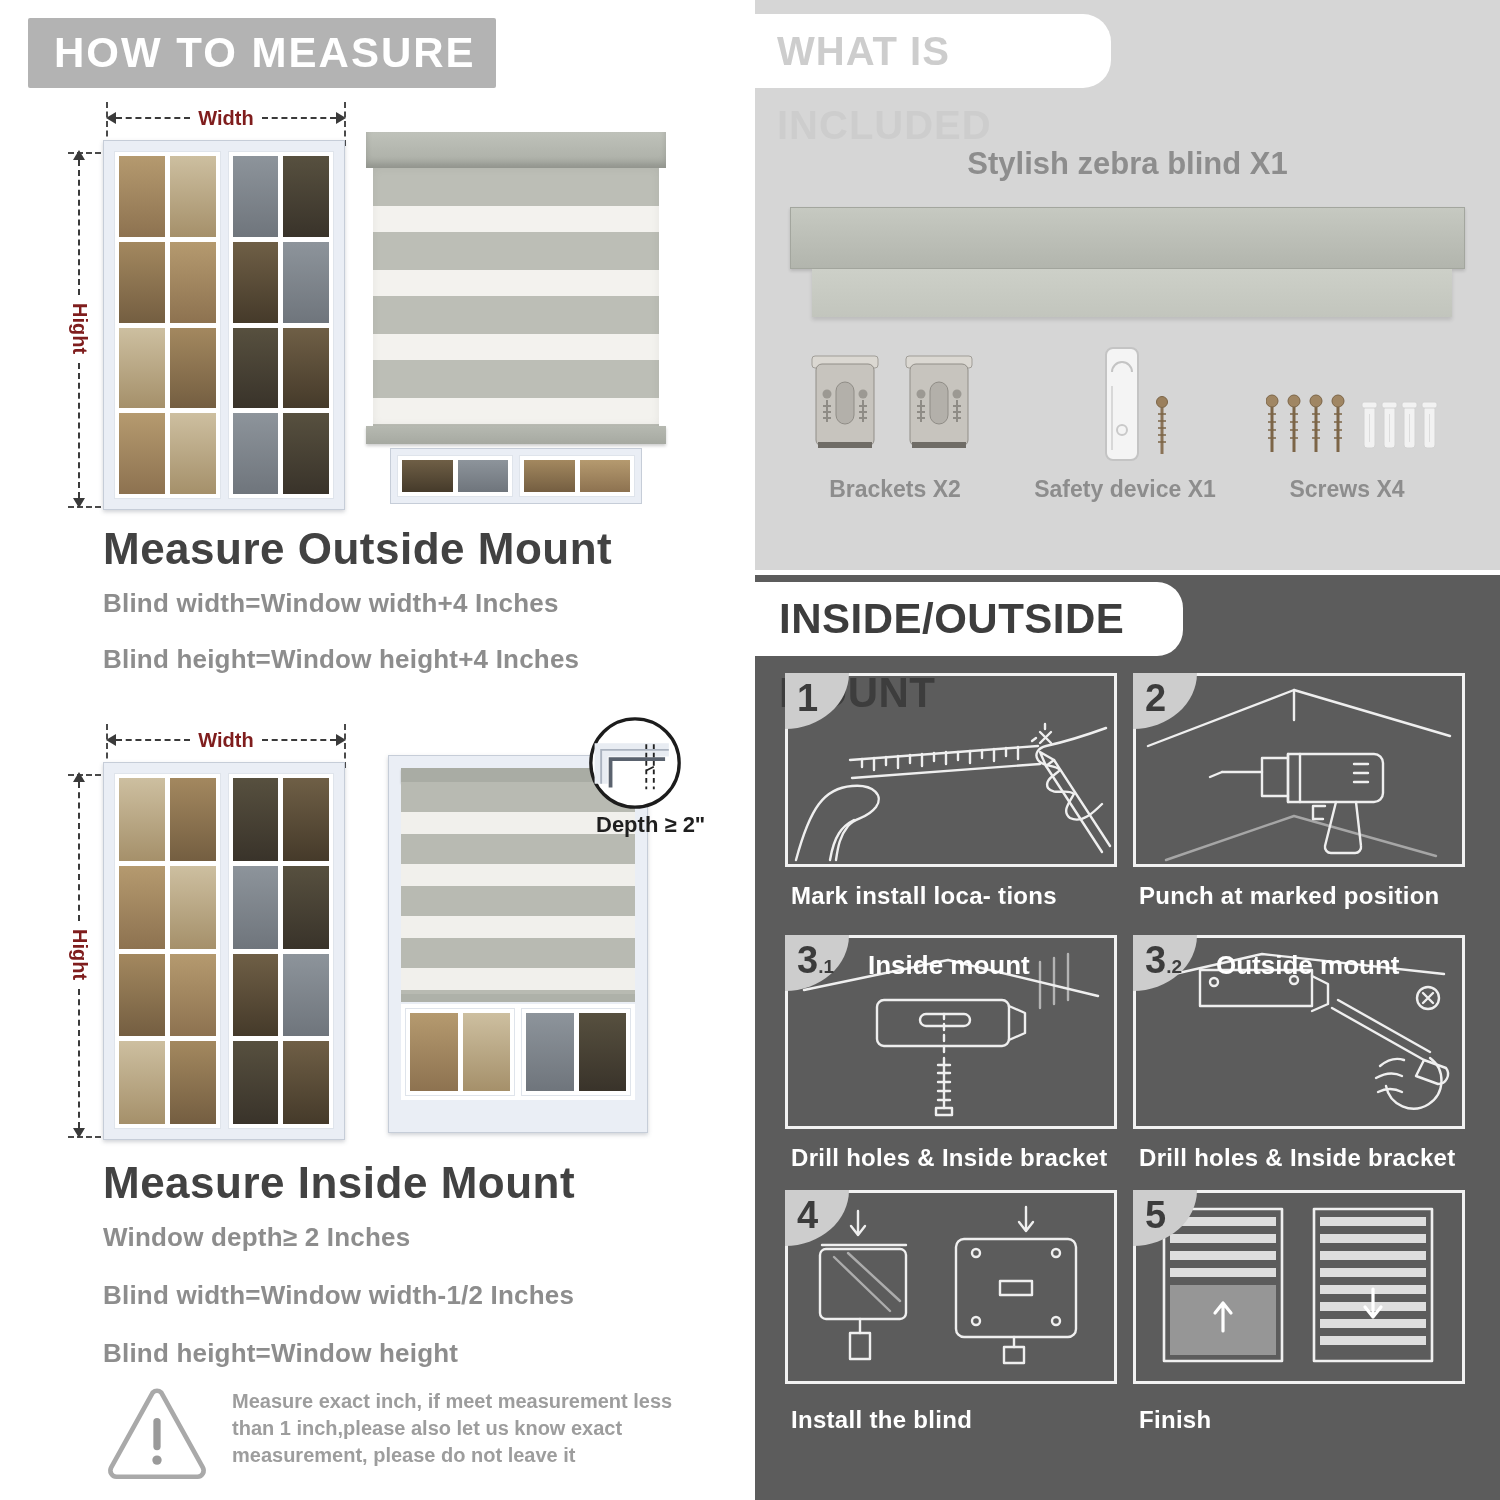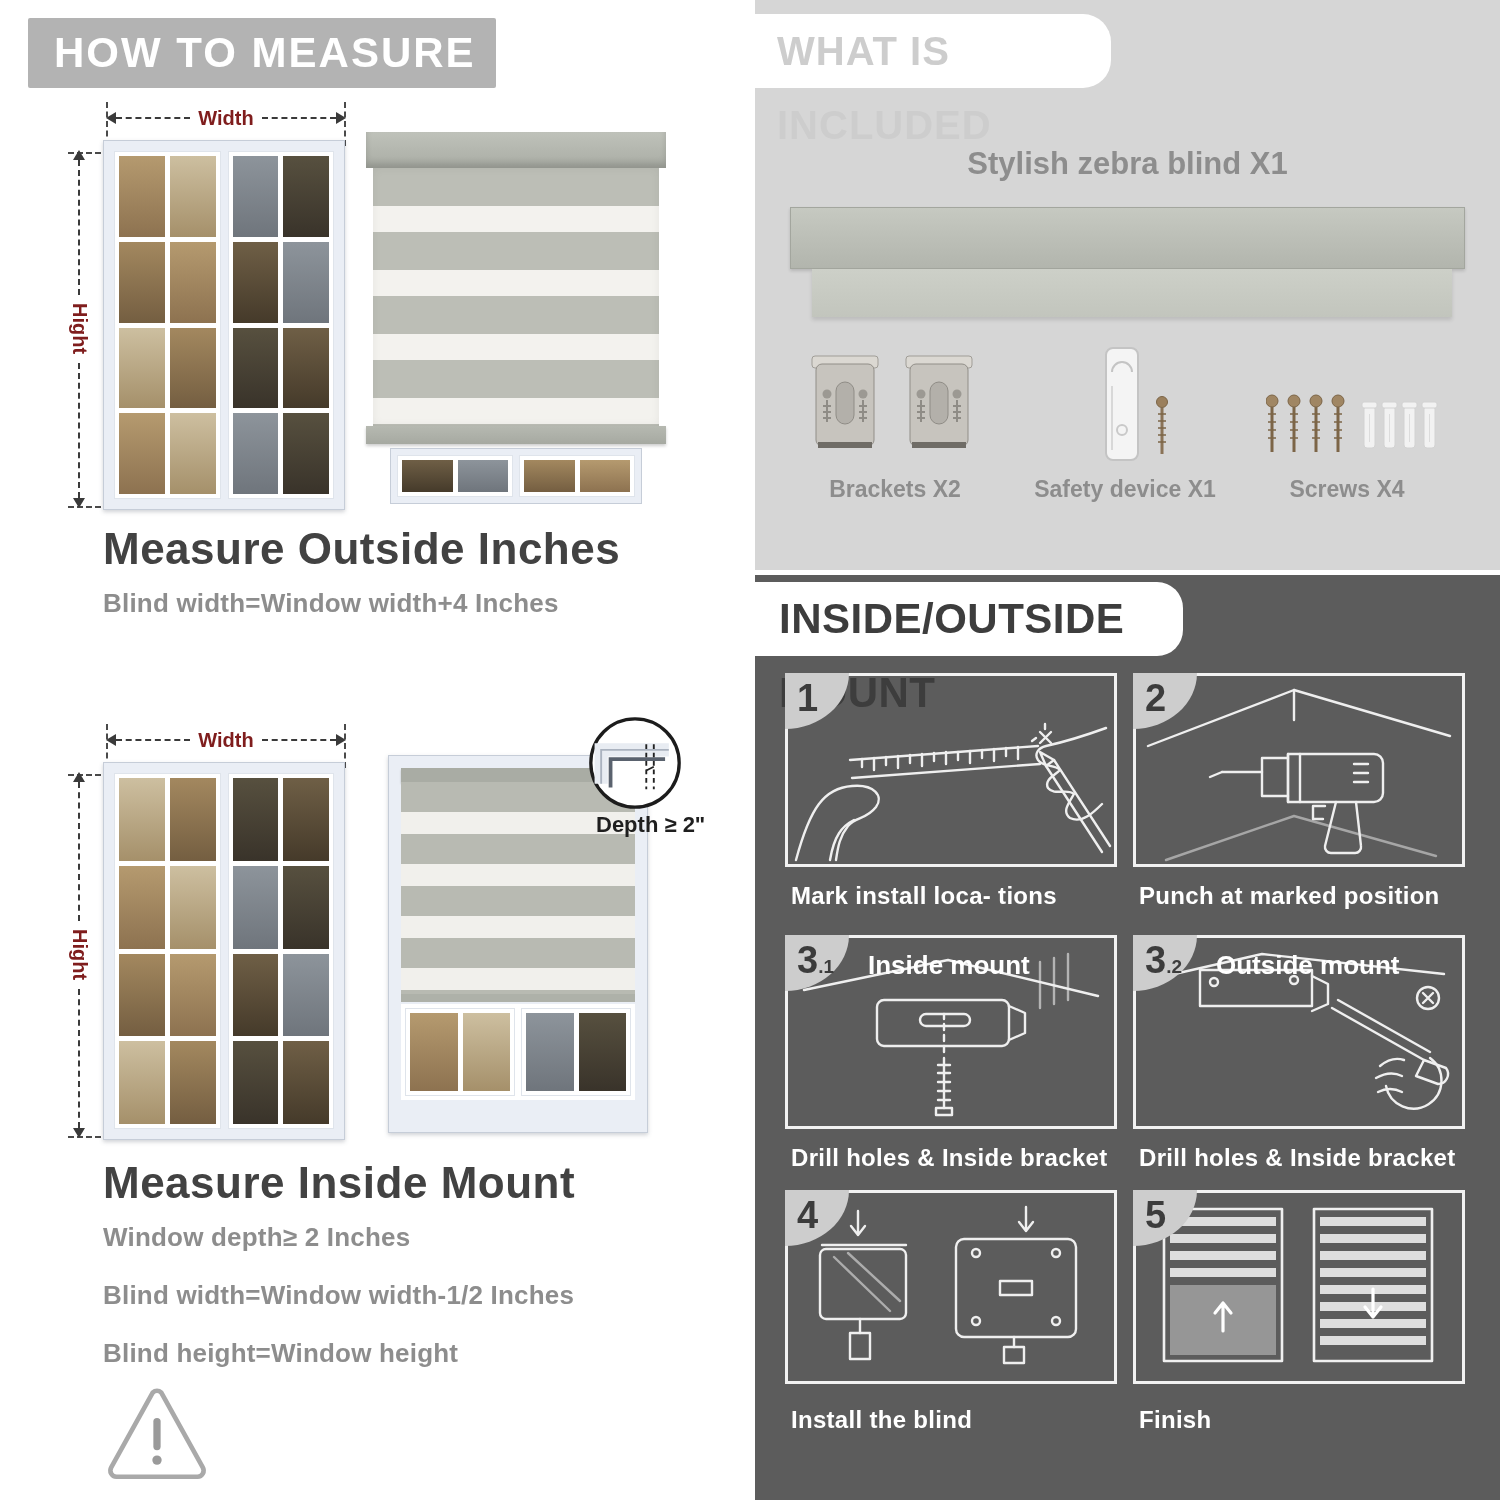--- a/index.html
+++ b/index.html
@@ -153,22 +153,23 @@
           <div class="pane pp1"></div>
           <div class="pane pp3"></div>
         </div>
       <div class="sash one-row">
           <div class="pane pp4"></div>
           <div class="pane pp0"></div>
         </div>
     </div>
   </div>
 
-  <h2 class="sec-title" style="left:103px;top:524px;">Measure Outside Inches</h2>
+  <h2 class="sec-title" style="left:103px;top:524px;">Measure Outside Mount</h2>
   <p class="formula" style="left:103px;top:588px;">Blind width=Window width+4 Inches</p>
+  <p class="formula" style="left:103px;top:644px;">Blind height=Window height+4 Inches</p>
 
   <div class="gv" style="left:106px;top:724px;"></div>
   <div class="gv" style="left:344px;top:724px;"></div>
   <div class="gh" style="left:68px;top:774px;"></div>
   <div class="gh" style="left:68px;top:1136px;"></div>
 
   <div class="harrow" style="left:106px;top:728px;width:240px;">
     <i class="ah l"></i>
       <i class="dash"></i>
     <span class="albl">Width</span>
@@ -240,20 +241,21 @@
   <p class="formula" style="left:103px;top:1280px;">Blind width=Window width-1/2 Inches</p>
   <p class="formula" style="left:103px;top:1338px;text-align:center;">Blind height=Window height</p>
 
   <div class="warn-wrap" style="left:105px;top:1384px;width:110px;height:96px;">
     <svg viewBox="0 0 100 92" width="104" height="96">
       <path d="M46,8 a6,6 0 0 1 8,0 L94,80 a6,6 0 0 1 -5,9 L11,89 a6,6 0 0 1 -5,-9 Z" fill="none" stroke="#a9a9a9" stroke-width="4.5" stroke-linejoin="round"></path>
       <path d="M50,36 L50,60" stroke="#9a9a9a" stroke-width="7" stroke-linecap="round"></path>
       <circle cx="50" cy="73" r="4.5" fill="#9a9a9a"></circle>
     </svg>
   </div>
+  <p class="warn-text" style="left:232px;top:1388px;width:470px;">Measure exact inch, if meet measurement less than 1 inch,please also let us know exact measurement, please do not leave it</p>
 
   <section class="panel-top">
     <div class="wbox">WHAT IS INCLUDED</div>
     <p class="prod-lbl">Stylish zebra blind X1</p>
 
     <div class="bar-cassette"></div>
     <div class="bar-fabric"></div>
 
     <svg style="position:absolute;left:55px;top:350px;" width="70" height="104" viewBox="0 0 70 104">
       <rect x="2" y="6" width="66" height="12" rx="3" fill="#dbd8d2" stroke="#a09d97"></rect>

